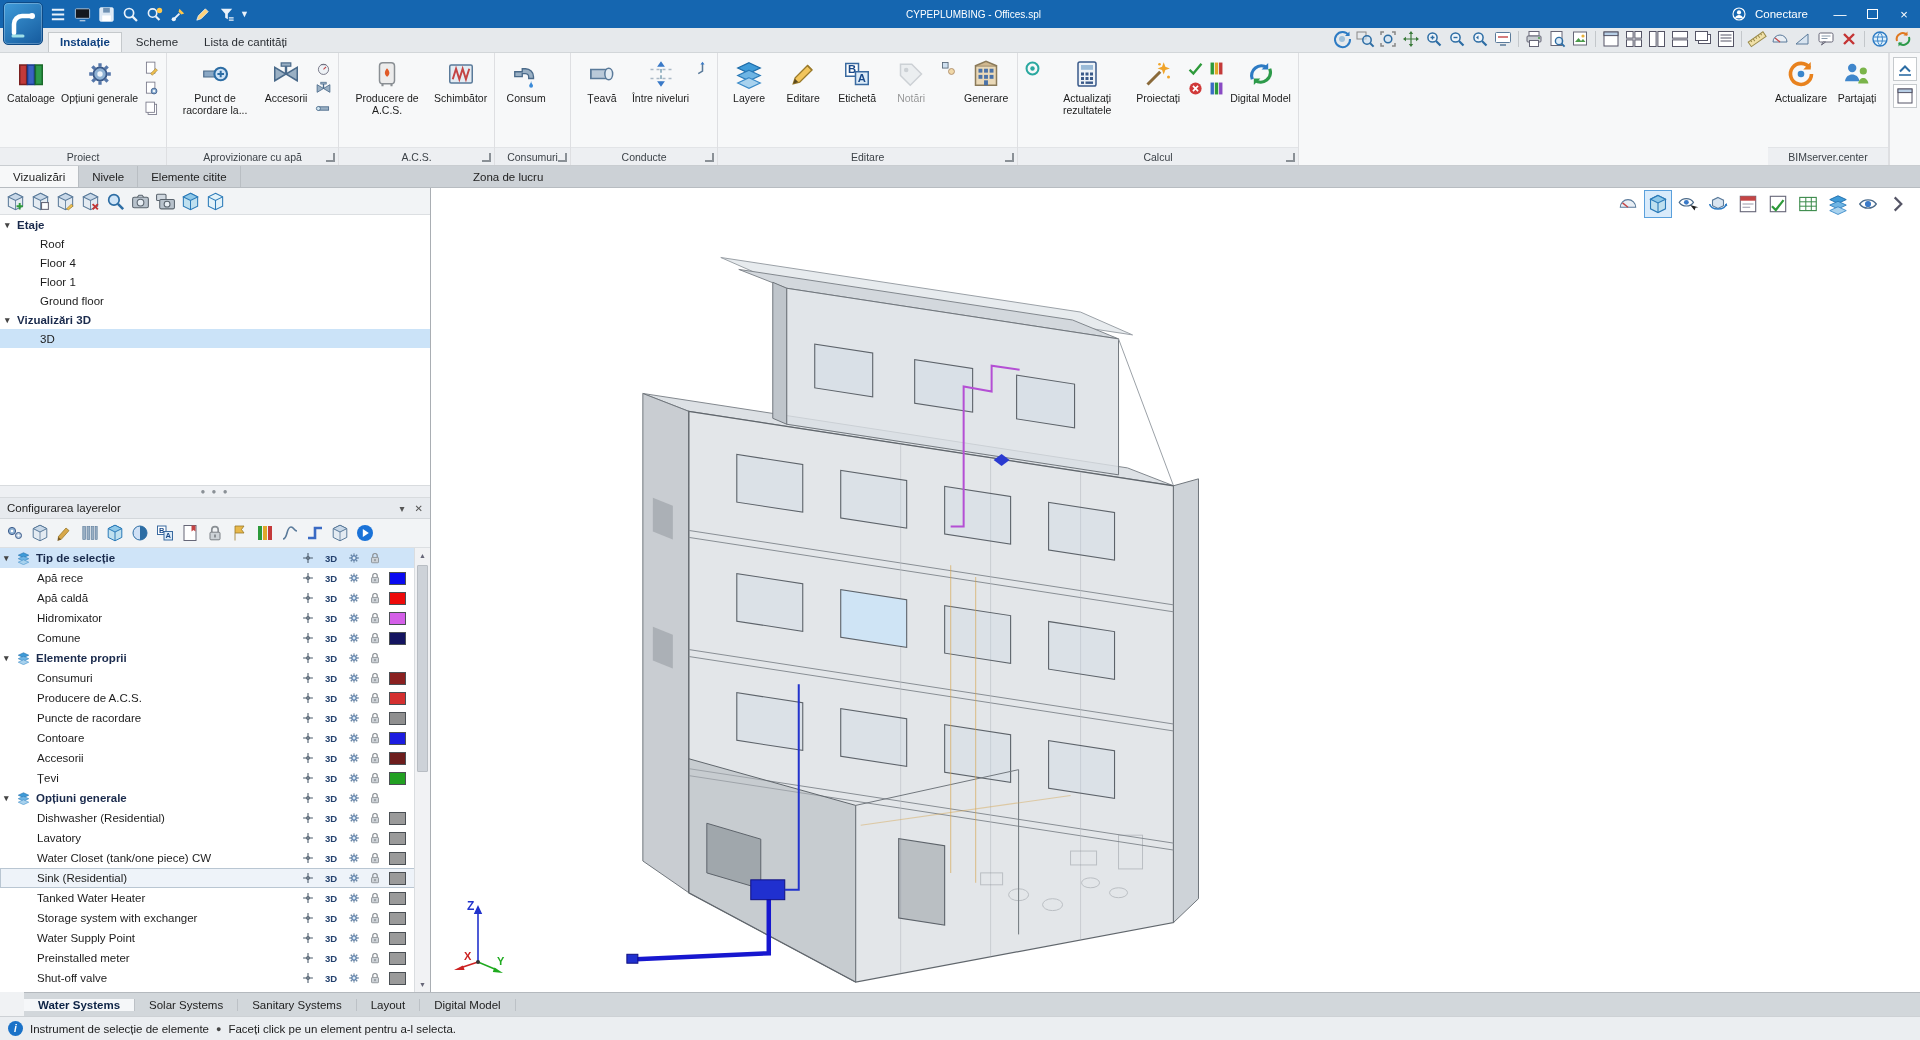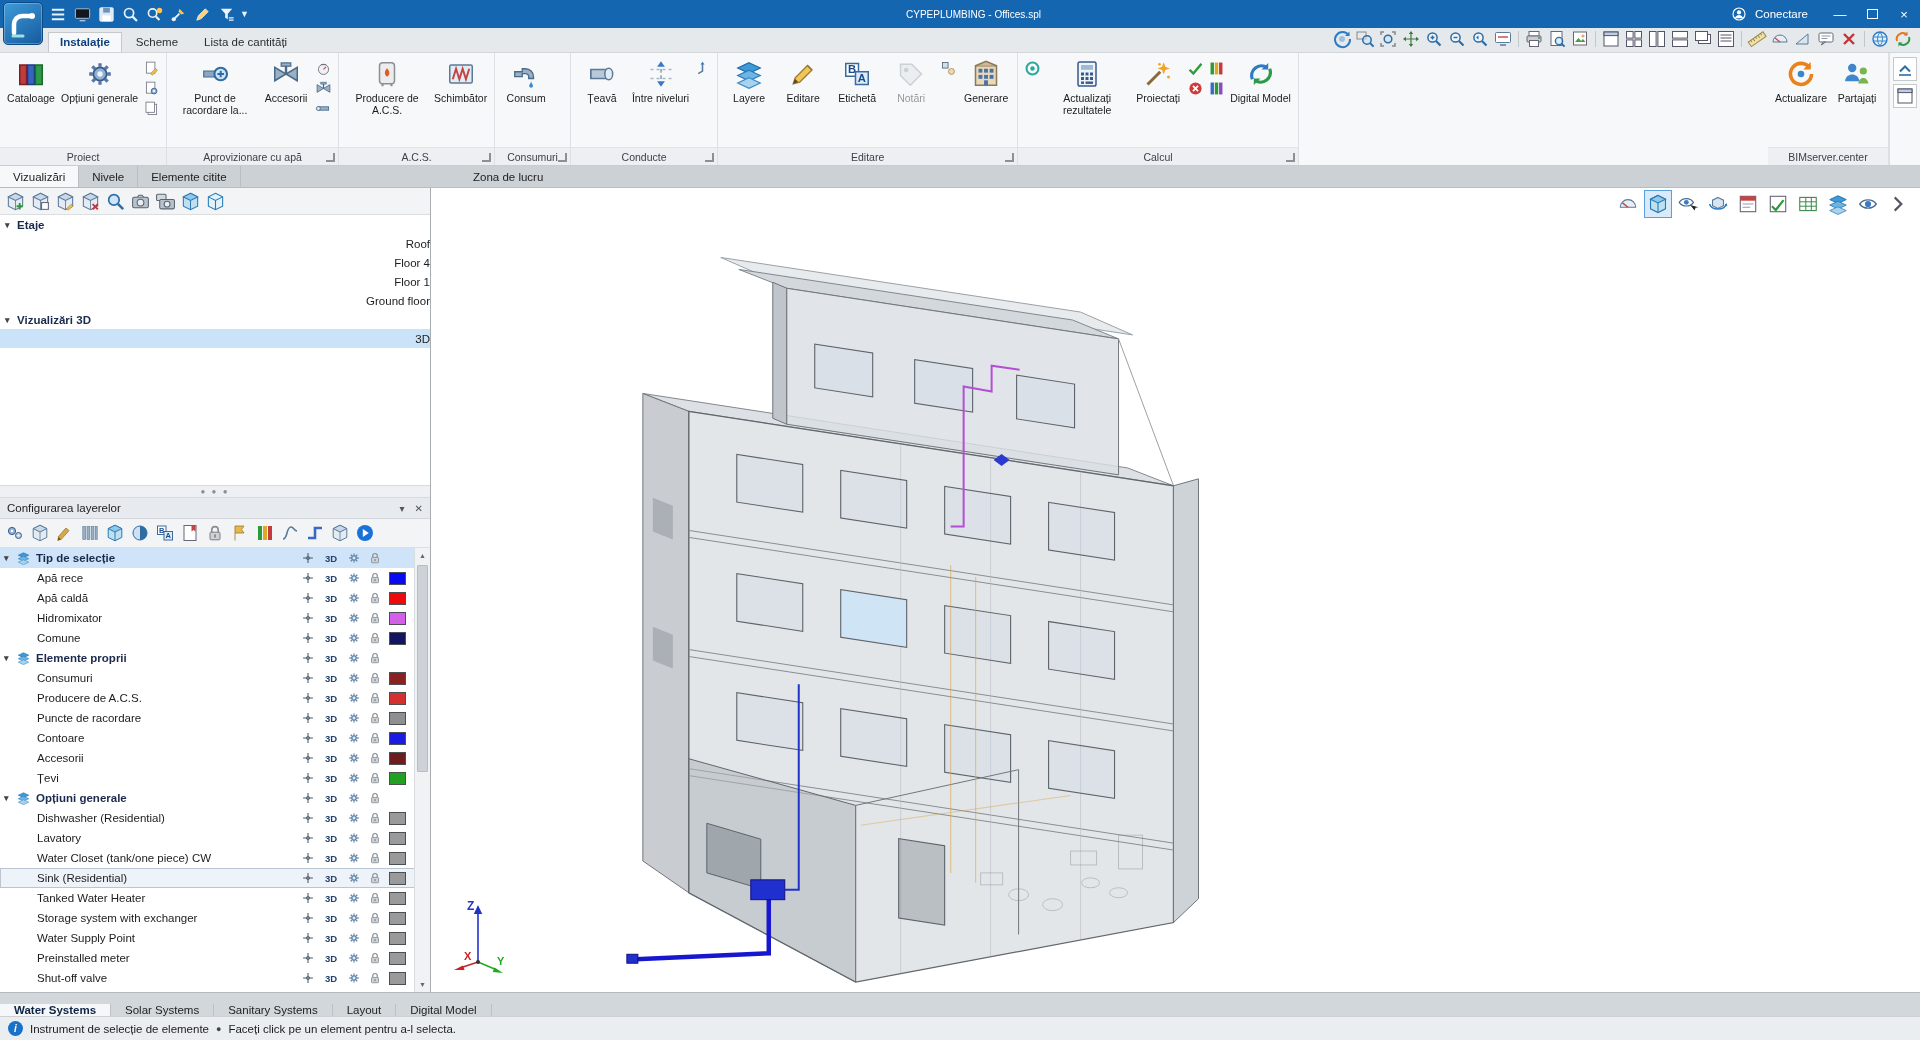--- a/index.html
+++ b/index.html
@@ -55,21 +55,21 @@
 
   
   .main{flex:1;display:flex;min-height:0;}
   .lpanel{width:430px;flex:0 0 430px;background:#fff;border-right:1px solid #a9aeb3;display:flex;flex-direction:column;min-height:0;}
   .vtoolbar{height:26px;background:#f2f4f6;border-bottom:1px solid #dcdfe2;display:flex;align-items:center;gap:2px;padding:0 4px;flex:0 0 auto;}
   .vtoolbar .ic{width:21px;height:21px;padding:1px;}
   .vtree{height:270px;overflow:hidden;font-size:11.5px;flex:0 0 auto;}
   .trow{height:19px;display:flex;align-items:center;padding-left:5px;white-space:nowrap;}
   .trow .exp{width:12px;font-size:9px;color:#444;}
   .trow.group{font-weight:bold;color:#1a2a4c;}
-  .trow.item{padding-left:40px;color:#1c1c1c;justify-content:flex-end;}
+  .trow.item{padding-left:40px;color:#1c1c1c;}
   .trow.sel{background:#cbe3f8;}
   .splitter{height:11px;background:#eef0f3;border-top:1px solid #d8dbde;border-bottom:1px solid #d8dbde;display:flex;align-items:center;justify-content:center;color:#8a9096;font-size:8px;letter-spacing:2px;flex:0 0 auto;}
   .lheader{height:20px;background:#e7eaee;border-bottom:1px solid #d3d7db;display:flex;align-items:center;font-size:11.5px;padding:0 7px;color:#222;flex:0 0 auto;}
   .lheader .sp{margin-left:auto;display:flex;gap:10px;color:#555;font-size:10px;}
   .ltoolbar{height:28px;background:#f2f4f6;border-bottom:1px solid #dcdfe2;display:flex;align-items:center;gap:3px;padding:0 4px;flex:0 0 auto;}
   .ltoolbar .ic{width:20px;height:20px;padding:1px;}
   .llist-wrap{flex:1;position:relative;overflow:hidden;min-height:0;}
   .llist{position:absolute;top:0;left:0;right:15px;bottom:0;overflow:hidden;}
   .lrow{height:20px;display:flex;align-items:center;font-size:11.5px;padding-left:4px;white-space:nowrap;}
   .lrow .exp{width:12px;font-size:9px;color:#444;}
@@ -92,21 +92,21 @@
 
   
   .viewport{flex:1;position:relative;background:#fff;overflow:hidden;}
   .scene{position:absolute;inset:0;width:100%;height:100%;}
   .vptb{position:absolute;top:2px;right:8px;display:flex;gap:2px;align-items:center;}
   .vptb .vic{width:22px;height:22px;padding:2px;border:1px solid transparent;}
   .vptb .vic.sel{border-color:#5aa0dc;background:#d9ebfb;}
   .axis{position:absolute;left:16px;bottom:12px;}
 
   
-  .btabs{height:23px;background:#d2d7db;border-top:1px solid #b4b9be;display:flex;align-items:flex-end;flex:0 0 auto;}
+  .btabs{height:23px;background:#d2d7db;border-top:1px solid #b4b9be;display:flex;align-items:center;flex:0 0 auto;margin-left:24px;}
   .btab{padding:0 14px;display:flex;align-items:center;font-size:11.5px;border-right:1px solid #bcc1c6;color:#222;}
   .btab.active{background:#f5f7f9;font-weight:bold;color:#0d2345;}
   .statusbar{height:23px;background:#ebeef1;border-top:1px solid #cdd1d5;display:flex;align-items:center;gap:7px;padding:0 8px;font-size:11.5px;color:#1c1c1c;flex:0 0 auto;}
   .info-ic{width:15px;height:15px;border-radius:50%;background:#1a72c8;color:#fff;font-size:10px;font-weight:bold;font-style:italic;display:flex;align-items:center;justify-content:center;flex:0 0 auto;}
   .bullet{color:#444;font-size:9px;}
 </style>
 </head>
 <body>
 
 <div class="app">

